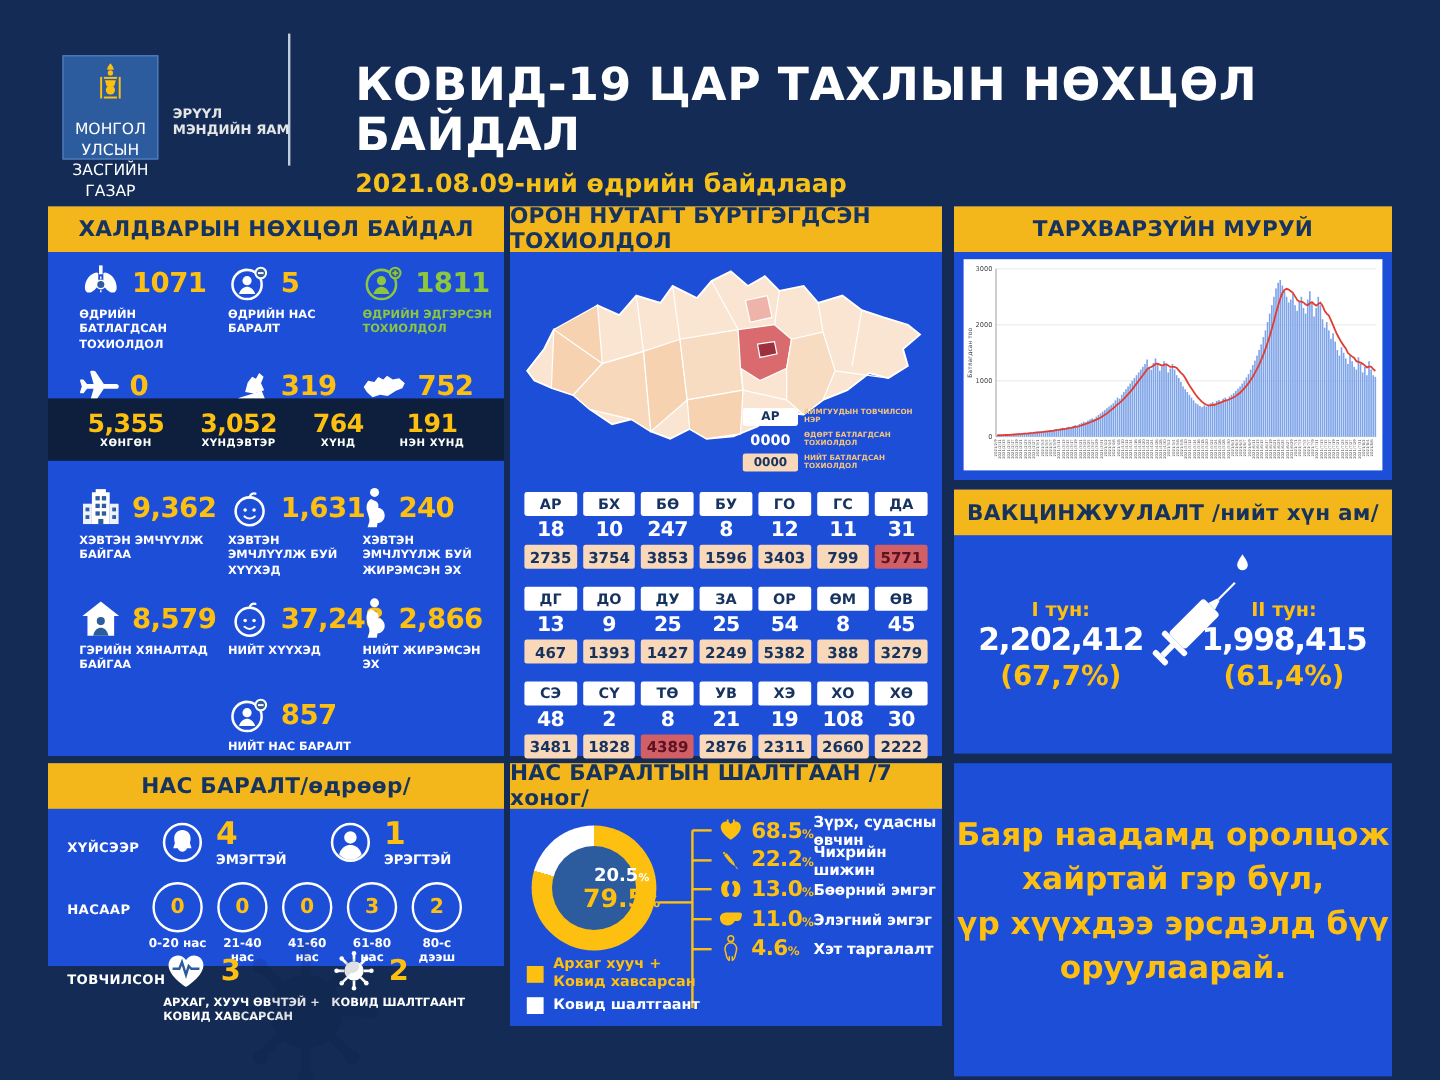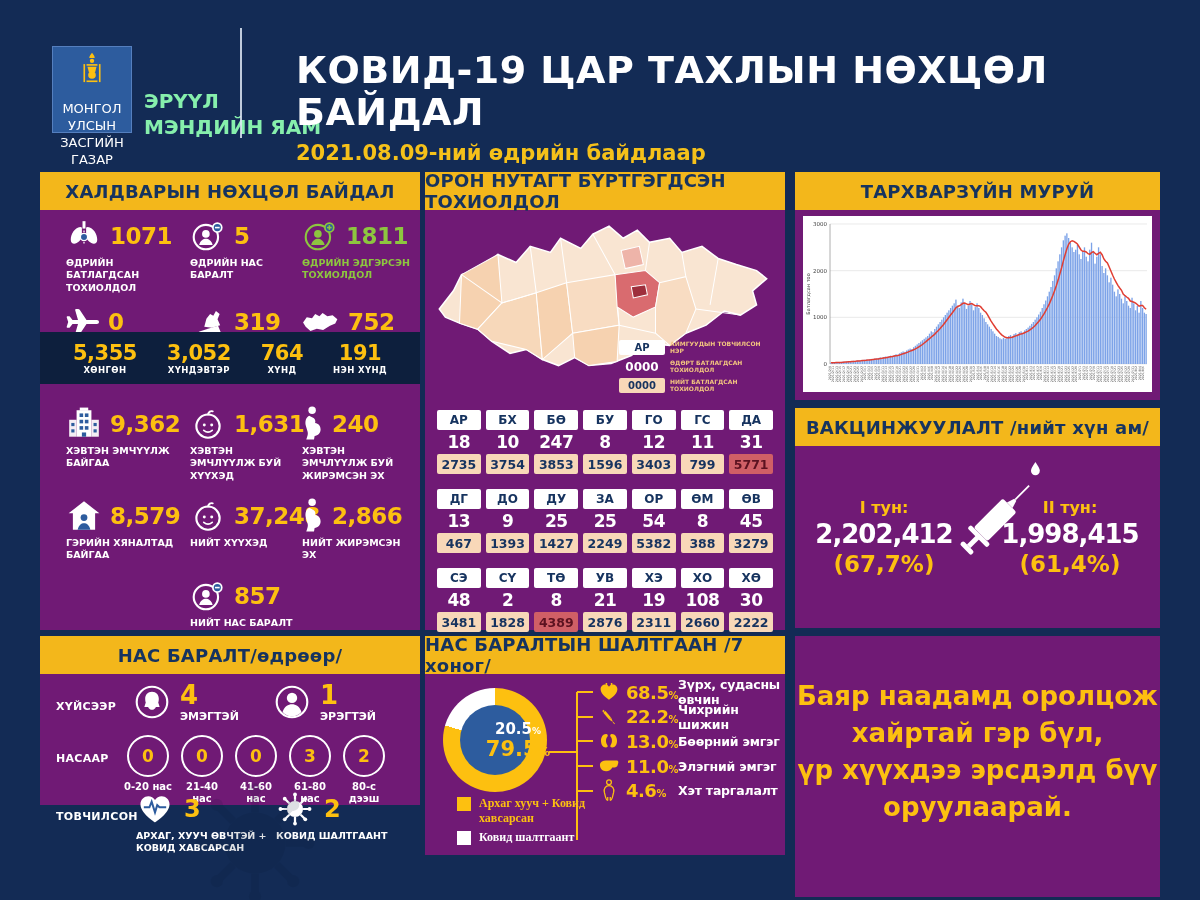--- a/index.html
+++ b/index.html
@@ -1,26 +1,26 @@
 <!DOCTYPE html>
 <html><head>
 <meta charset="utf-8">
 <style>
   html,body{margin:0;padding:0;background:#132b55;}
   .page{position:relative;width:1200px;height:900px;overflow:hidden;background:#132b55;
         font-family:"DejaVu Sans",sans-serif;}
-  .panel{position:absolute;background:#701a75;}
+  .panel{position:absolute;background:#1d4ed8;}
   .phead{height:38px;background:#f3b71b;color:#16335f;font-weight:bold;font-size:18px;
          display:flex;align-items:center;justify-content:center;letter-spacing:.2px;}
   
   .hdr-logo{position:absolute;left:52px;top:46px;width:78px;height:80px;background:#2d5c9e;
             border:1px solid #557fbe;display:flex;flex-direction:column;align-items:center;
             justify-content:flex-start;padding-top:5px;}
   .gov-lines{font-size:13px;color:#fff;font-weight:normal;text-align:center;line-height:1.3;margin-top:15px;}
-  .ministry{position:absolute;left:144px;top:88px;color:#86efac;font-weight:bold;font-size:20px;line-height:1.3;}
+  .ministry{position:absolute;left:144px;top:88px;color:#e5e5e5;font-weight:bold;font-size:11px;line-height:1.3;}
   .hdr-div{position:absolute;left:240px;top:28px;height:110px;width:2px;background:#dfe8f4;opacity:.85;}
   .titles{position:absolute;left:296px;top:50px;width:870px;}
   .titles h1{margin:0;color:#fff;font-size:38px;font-weight:bold;letter-spacing:.5px;line-height:1.1;}
   .subtitle{color:#f5c11a;font-size:21px;font-weight:bold;margin-top:7px;}
   
   .sgrid{position:absolute;left:0;right:0;display:grid;grid-template-columns:124px 112px 1fr;
          padding:8px 8px 0 26px;row-gap:10px;}
   #stats-top{top:38px;}
   #stats-bottom{top:226px;row-gap:16px;}
   .stat-top{display:flex;align-items:center;gap:8px;height:36px;}
@@ -78,21 +78,21 @@
   .dc-num{font-size:24px;font-weight:bold;color:#fdc010;}
   .dc-lab{font-size:9.5px;font-weight:bold;color:#fff;line-height:1.3;margin-top:4px;}
   
   #donut{position:absolute;left:18px;top:52px;width:104px;height:104px;border-radius:50%;}
   #donut::after{content:'';position:absolute;left:17px;top:17px;width:70px;height:70px;border-radius:50%;
                 background:#2d5c9e;}
   .donut-txt{position:absolute;left:18px;top:84px;width:104px;text-align:center;z-index:2;padding-left:23px;}
   .d1{font-size:15px;font-weight:bold;color:#fff;}
   .d2{font-size:21px;font-weight:bold;color:#fdc010;line-height:1.1;}
   .d1::after,.d2::after{content:'%';font-size:60%;}
-  .cleg{position:absolute;left:32px;display:flex;gap:8px;align-items:flex-start;font-family:Liberation Serif, serif;}
+  .cleg{position:absolute;left:14px;display:flex;gap:8px;align-items:center;}
   .cleg-box{width:14px;height:14px;flex:0 0 14px;margin-top:1px;}
   .cleg-lab{font-size:12px;font-weight:bold;line-height:1.25;}
   #cause-list{position:absolute;left:152px;top:44px;right:4px;}
   .crow{display:flex;align-items:center;height:24.6px;}
   .crow::before{content:'';width:16px;height:2px;background:#fdc010;margin-right:5px;flex:0 0 16px;}
   .cpct{font-size:18px;font-weight:bold;color:#fdc010;width:52px;flex:0 0 52px;margin-left:6px;letter-spacing:-.5px;}
   .cpct::after{content:'%';font-size:55%;}
   .clab{font-size:12.5px;font-weight:bold;color:#fff;letter-spacing:-.2px;}
   .vline{position:absolute;left:151px;top:56px;width:2px;height:148px;background:#fdc010;}
   .hlink{position:absolute;left:124px;top:115px;width:28px;height:2px;background:#fdc010;}

